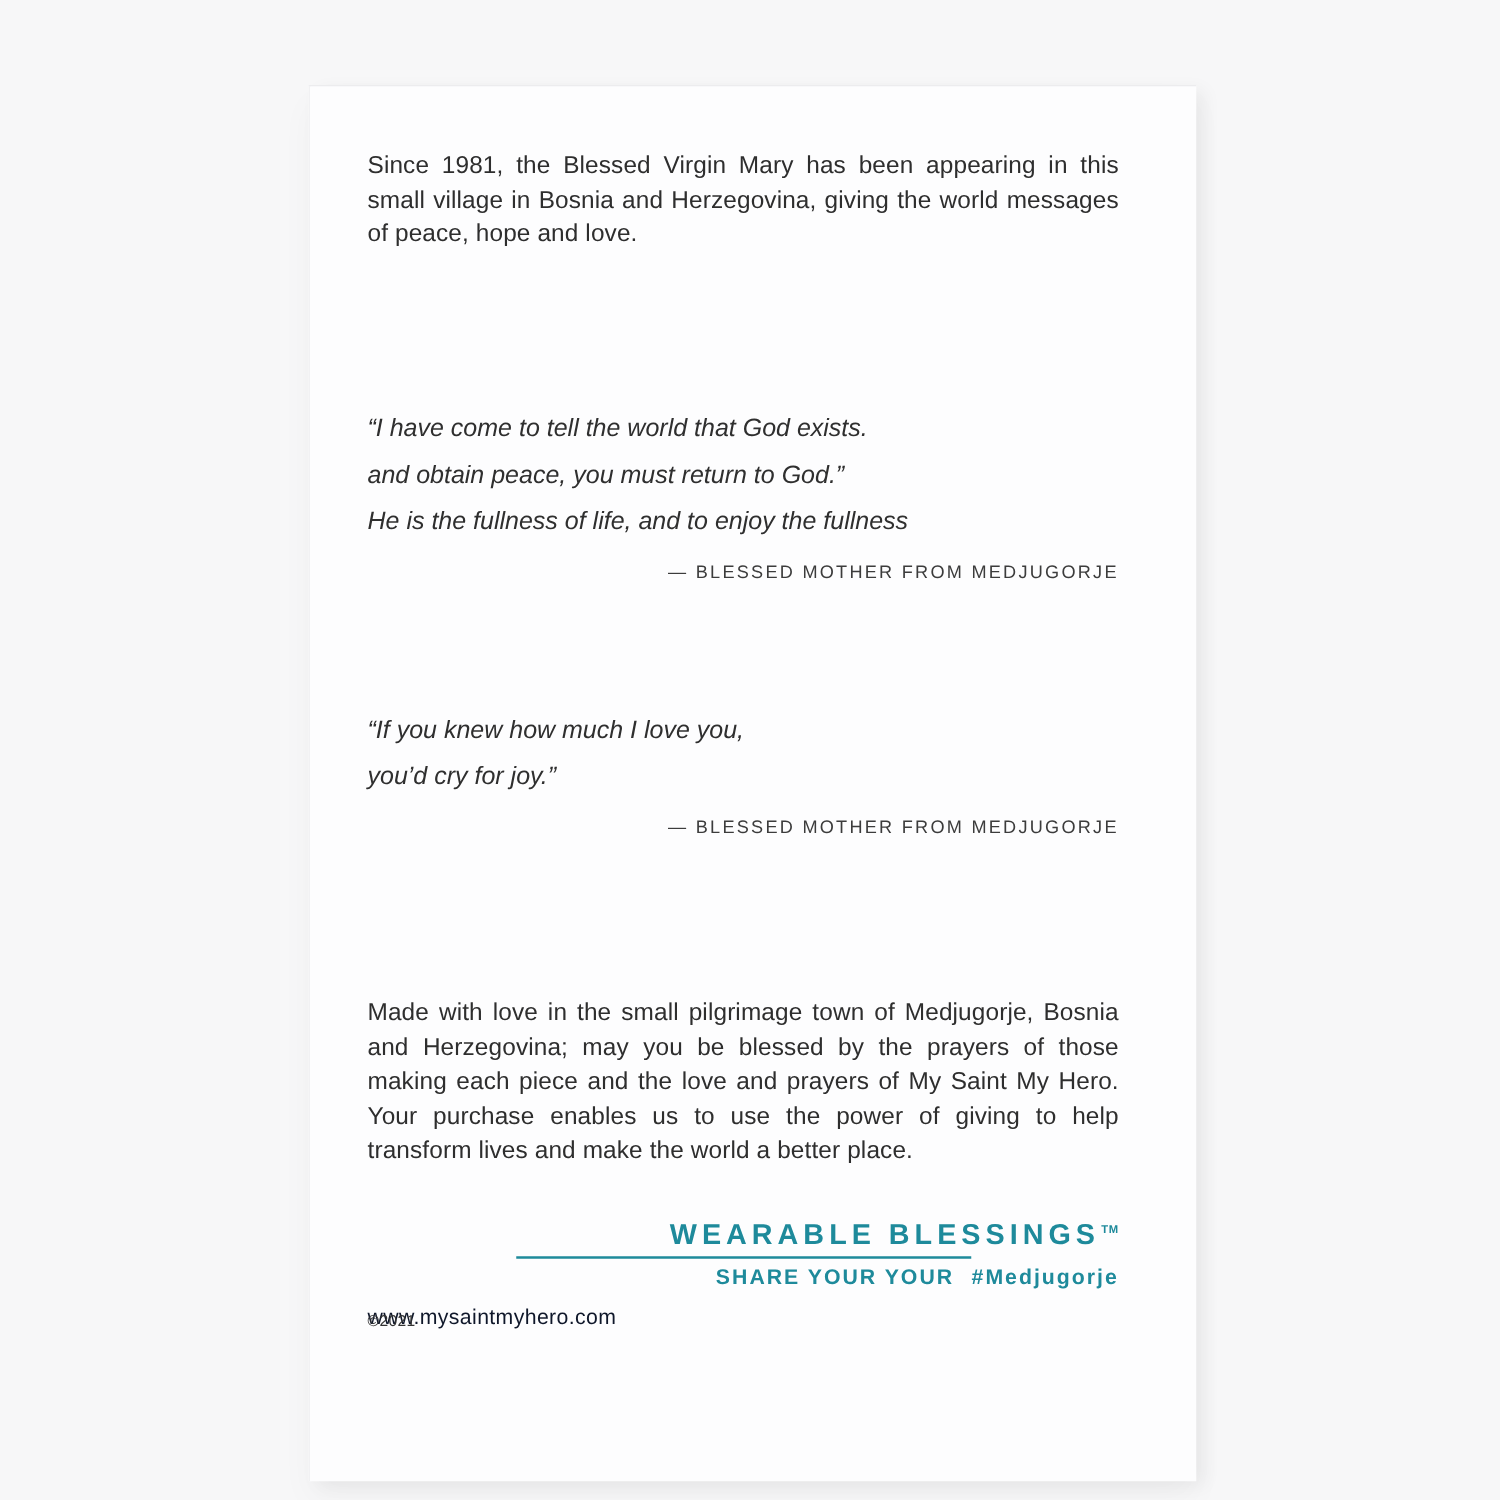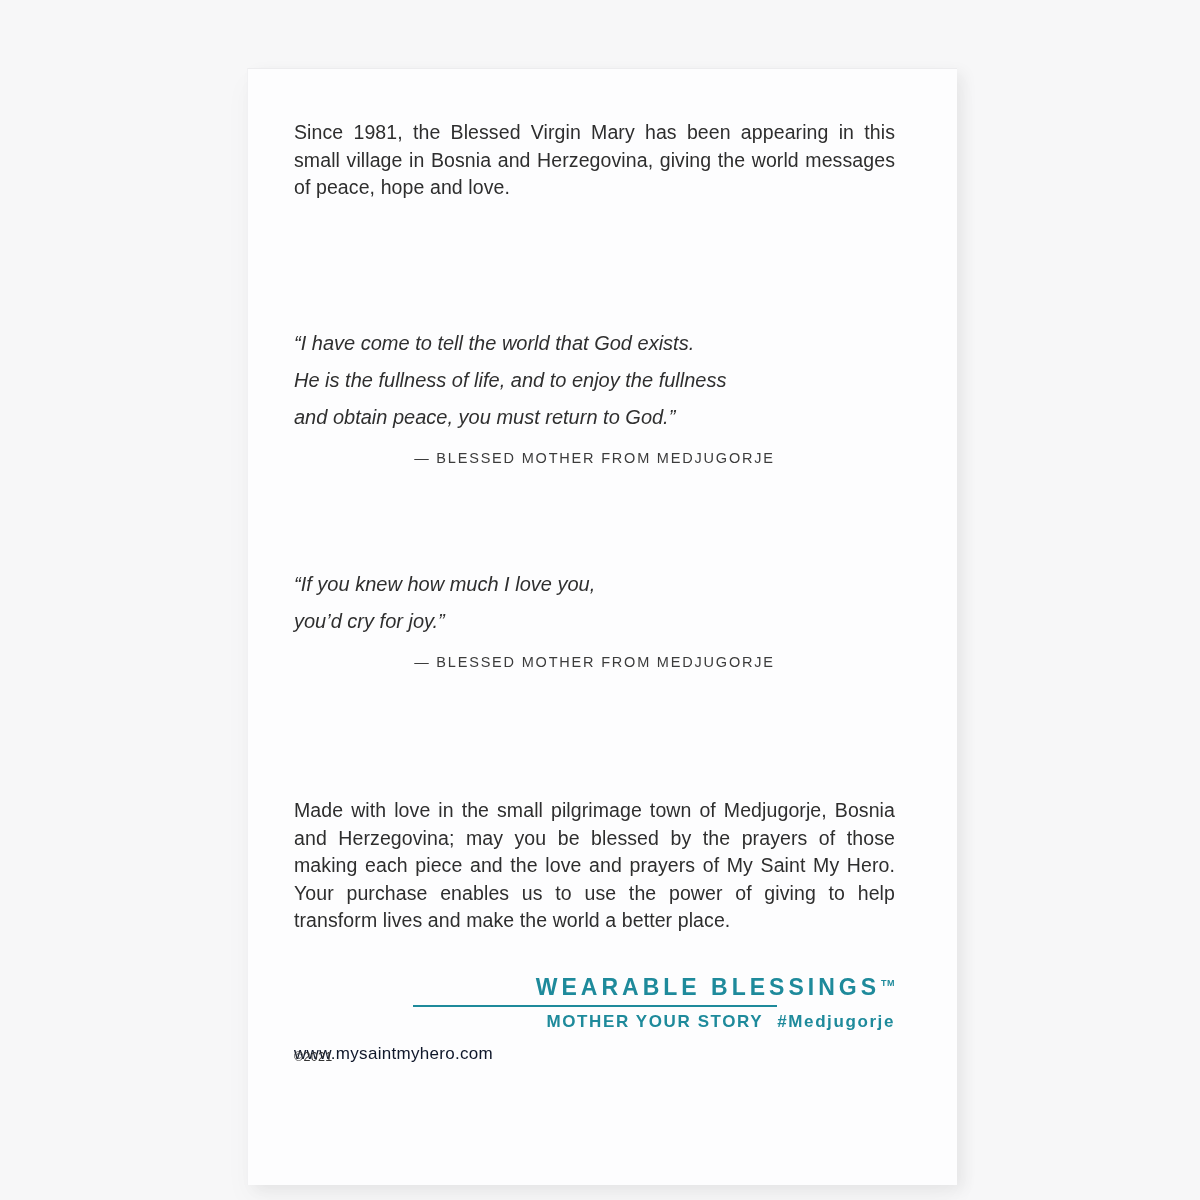--- a/index.html
+++ b/index.html
@@ -39,21 +39,21 @@
   .para-made  { top: 728px; }
   .quote {
     font-style: italic;
     font-size: 20px;
     line-height: 37px;
     color: #2f2f2f;
   }
   .quote-1 { top: 256px; }
   .quote-2 { top: 497px; }
   .attribution {
-    text-align: center;
+    text-align: right;
     font-size: 14.5px;
     letter-spacing: 1.8px;
     color: #3c3c3c;
     white-space: nowrap;
   }
   .attr-1 { top: 381px; }
   .attr-2 { top: 585px; }
   .brand-block { top: 905px; text-align: right; }
   .wordmark {
     display: inline-block;
@@ -102,39 +102,39 @@
 </head>
 <body>
 
 <div class="stage">
   <div class="card">
 
     <p class="col para para-intro">Since 1981, the Blessed Virgin Mary has been appearing in this small village in Bosnia and Herzegovina, giving the world messages of peace, hope and love.</p>
 
     <div class="col quote quote-1">
       <div>“I have come to tell the world that God exists.</div>
+      <div>and obtain peace, you must return to God.”</div>
       <div>He is the fullness of life, and to enjoy the fullness</div>
-      <div>and obtain peace, you must return to God.”</div>
     </div>
 
     <div class="col attribution attr-1">— BLESSED MOTHER FROM MEDJUGORJE</div>
 
     <div class="col quote quote-2">
       <div>“If you knew how much I love you,</div>
       <div>you’d cry for joy.”</div>
     </div>
 
     <div class="col attribution attr-2">— BLESSED MOTHER FROM MEDJUGORJE</div>
 
     <p class="col para para-made">Made with love in the small pilgrimage town of Medjugorje, Bosnia and Herzegovina; may you be blessed by the prayers of those making each piece and the love and prayers of My Saint My Hero. Your purchase enables us to use the power of giving to help transform lives and make the world a better place.</p>
 
     <div class="col brand-block">
       <div class="wordmark"><span>WEARABLE BLESSINGS</span><sup>TM</sup></div>
       <div class="brand-rule"></div>
-      <div class="tagline"><span>MOTHER YOUR STORY</span><span class="gap"></span><span>#Medjugorje</span></div>
+      <div class="tagline"><span>SHARE YOUR YOUR</span><span class="gap"></span><span>#Medjugorje</span></div>
     </div>
 
     <div class="col footer-row">
       <span class="copyright">©2021</span>
       <div class="website">www.mysaintmyhero.com</div>
     </div>
 
   </div>
 </div>
 

